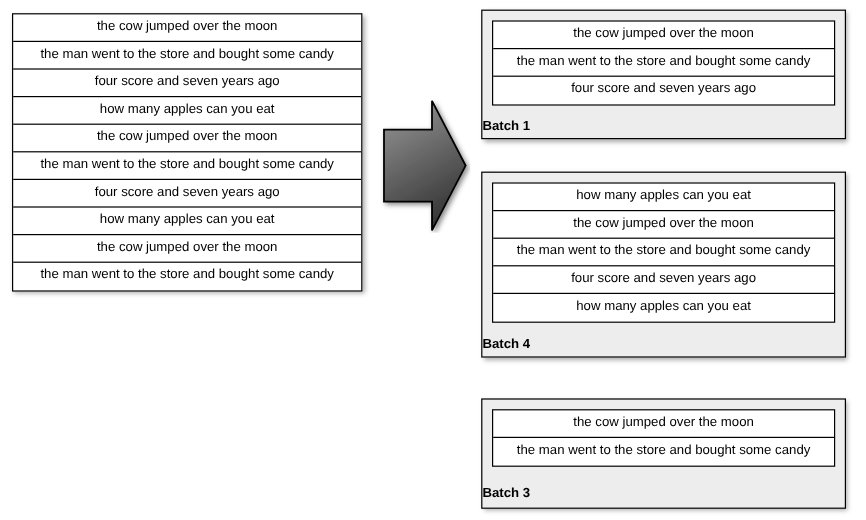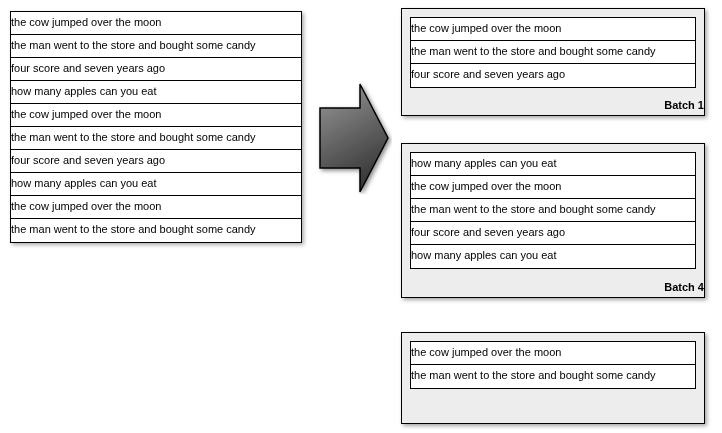--- a/index.html
+++ b/index.html
@@ -21,20 +21,21 @@
     position: absolute;
     box-sizing: border-box;
     border: 1px solid #000000;
     background: #ffffff;
   }
   .row-table .row {
     box-sizing: border-box;
     border-bottom: 1px solid #000000;
     height: 23px;
     line-height: 21px;
+    text-align: center;
     font-size: 11px;
     color: #000000;
     white-space: nowrap;
     overflow: hidden;
   }
   .row-table .row:last-child {
     border-bottom: none;
   }
 
   
@@ -61,21 +62,21 @@
     top: 8px;
     width: 286px;
     box-sizing: border-box;
     border: 1px solid #000000;
     background: #ffffff;
   }
   .batch-label {
     position: absolute;
     left: 0;
     right: 0;
-    text-align: right;
+    text-align: left;
     font-size: 11px;
     font-weight: bold;
     color: #000000;
   }
 
   #batch-panel-1 { top: 8px;   height: 108px; }
   #batch-panel-2 { top: 143px; height: 155px; }
   #batch-panel-3 { top: 332px; height: 92px;  }
 
   #batch-panel-1 .batch-label { top: 90px; }
@@ -141,13 +142,14 @@
     <div class="row">how many apples can you eat</div>
   </div>
   <div class="batch-label">Batch 4</div>
 </div>
 
 <div class="batch-panel" id="batch-panel-3">
   <div class="row-table inner-table">
     <div class="row">the cow jumped over the moon</div>
     <div class="row">the man went to the store and bought some candy</div>
   </div>
+  <div class="batch-label">Batch 3</div>
 </div>
 
 </body></html>

